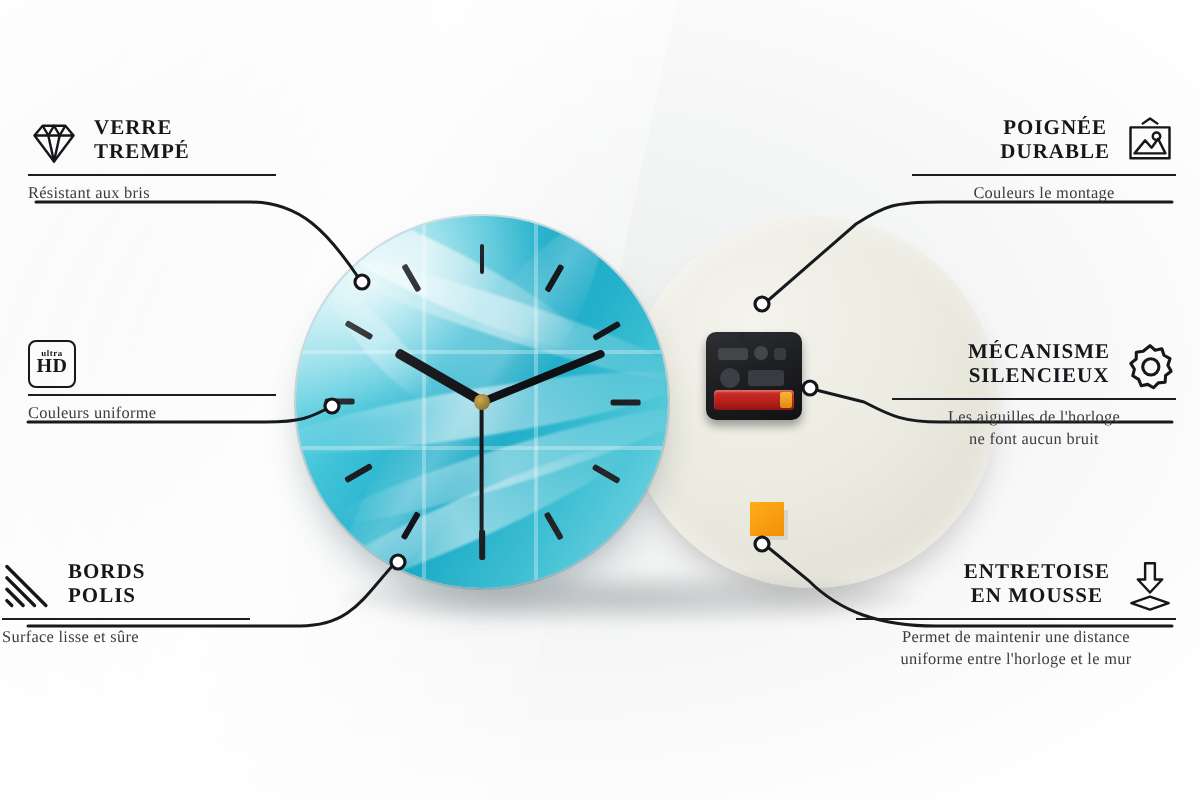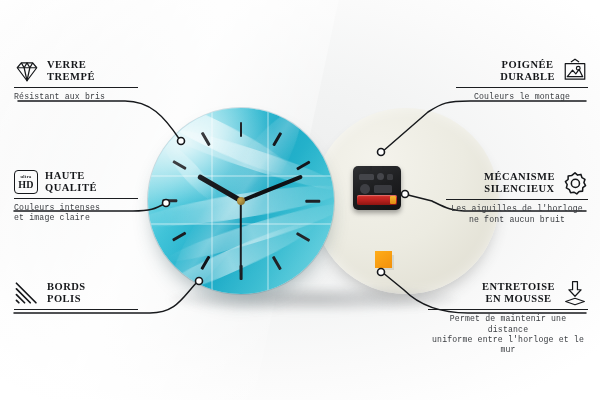--- a/index.html
+++ b/index.html
@@ -162,21 +162,21 @@
     font-size: 10.5px;
     line-height: 12.4px;
     letter-spacing: .5px;
     color: #15171a;
     text-transform: uppercase;
   }
   .co-rule {
     height: 1.2px; background: #1b1d20; margin: 3px 0 4px;
   }
   .co-sub {
-    font-family: Liberation Mono, monospace;
+    font-family: Liberation Serif, serif;
     font-size: 8.2px;
     line-height: 10.4px;
     color: #3a3d41;
     letter-spacing: .15px;
   }
   .ico { width: 26px; height: 26px; flex: 0 0 26px; display:block; }
 
   .hd-badge {
     width: 24px; height: 24px; flex: 0 0 24px;
     border: 1.6px solid #15171a; border-radius: 4px;
@@ -288,44 +288,43 @@
     <div class="co-sub">Résistant aux bris</div>
   </div>
 
   <div class="callout co-left" style="left:14px; top:170px; width:124px;">
     <div class="co-head">
       <div class="hd-badge">
         <span class="u">ultra</span>
         <span class="h">HD</span>
       </div>
       <div>
-        <div class="co-title">HAUTE QUALITÉ</div>
-      </div>
-    </div>
-    <div class="co-rule"></div>
-    <div class="co-sub">Couleurs intenses</div>
-    <div class="co-sub">et image claire</div>
-  </div>
-
-  <div class="callout co-left" style="left:14px; top:280px; width:124px;">
+      </div>
+    </div>
+    <div class="co-rule"></div>
+    <div class="co-sub">Couleurs uniforme</div>
+  </div>
+
+  <div class="callout co-left" style="left:1px; top:280px; width:124px;">
     <div class="co-head">
       <svg class="ico" viewBox="0 0 32 32">
         <g stroke="#15171a" stroke-width="2.1" stroke-linecap="round">
           <line x1="3" y1="4" x2="27" y2="28"></line>
           <line x1="3" y1="11" x2="20" y2="28"></line>
           <line x1="3" y1="18" x2="13" y2="28"></line>
           <line x1="3" y1="25" x2="6" y2="28"></line>
         </g>
       </svg>
       <div>
         <div class="co-title">BORDS</div>
         <div class="co-title">POLIS</div>
       </div>
     </div>
     <div class="co-rule"></div>
+    <div class="co-sub">Surface lisse et sûre</div>
   </div>
 
   <div class="callout co-right" style="right:12px; top:58px; width:132px;">
     <div class="co-head">
       <div>
         <div class="co-title">POIGNÉE</div>
         <div class="co-title">DURABLE</div>
       </div>
       <svg class="ico" viewBox="0 0 32 32">
         <g fill="none" stroke="#15171a" stroke-width="1.5" stroke-linejoin="round">

